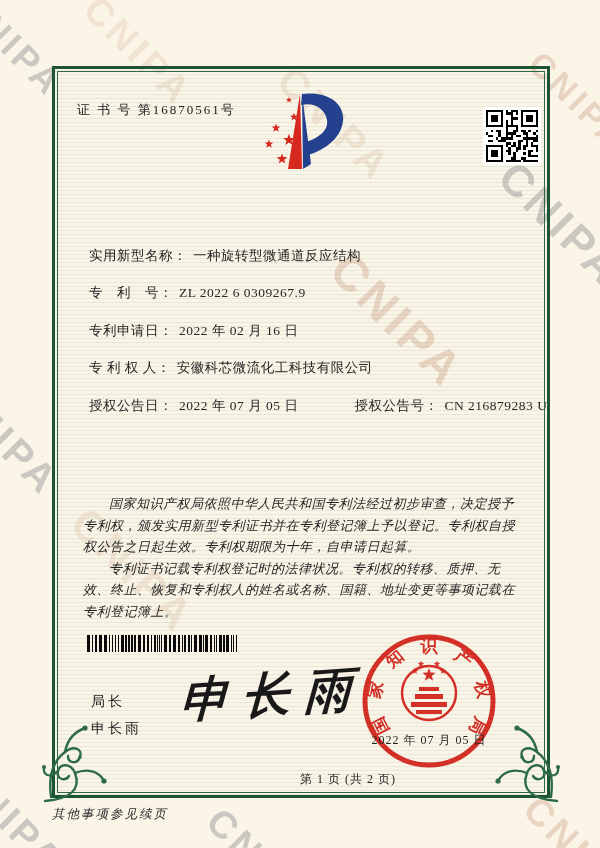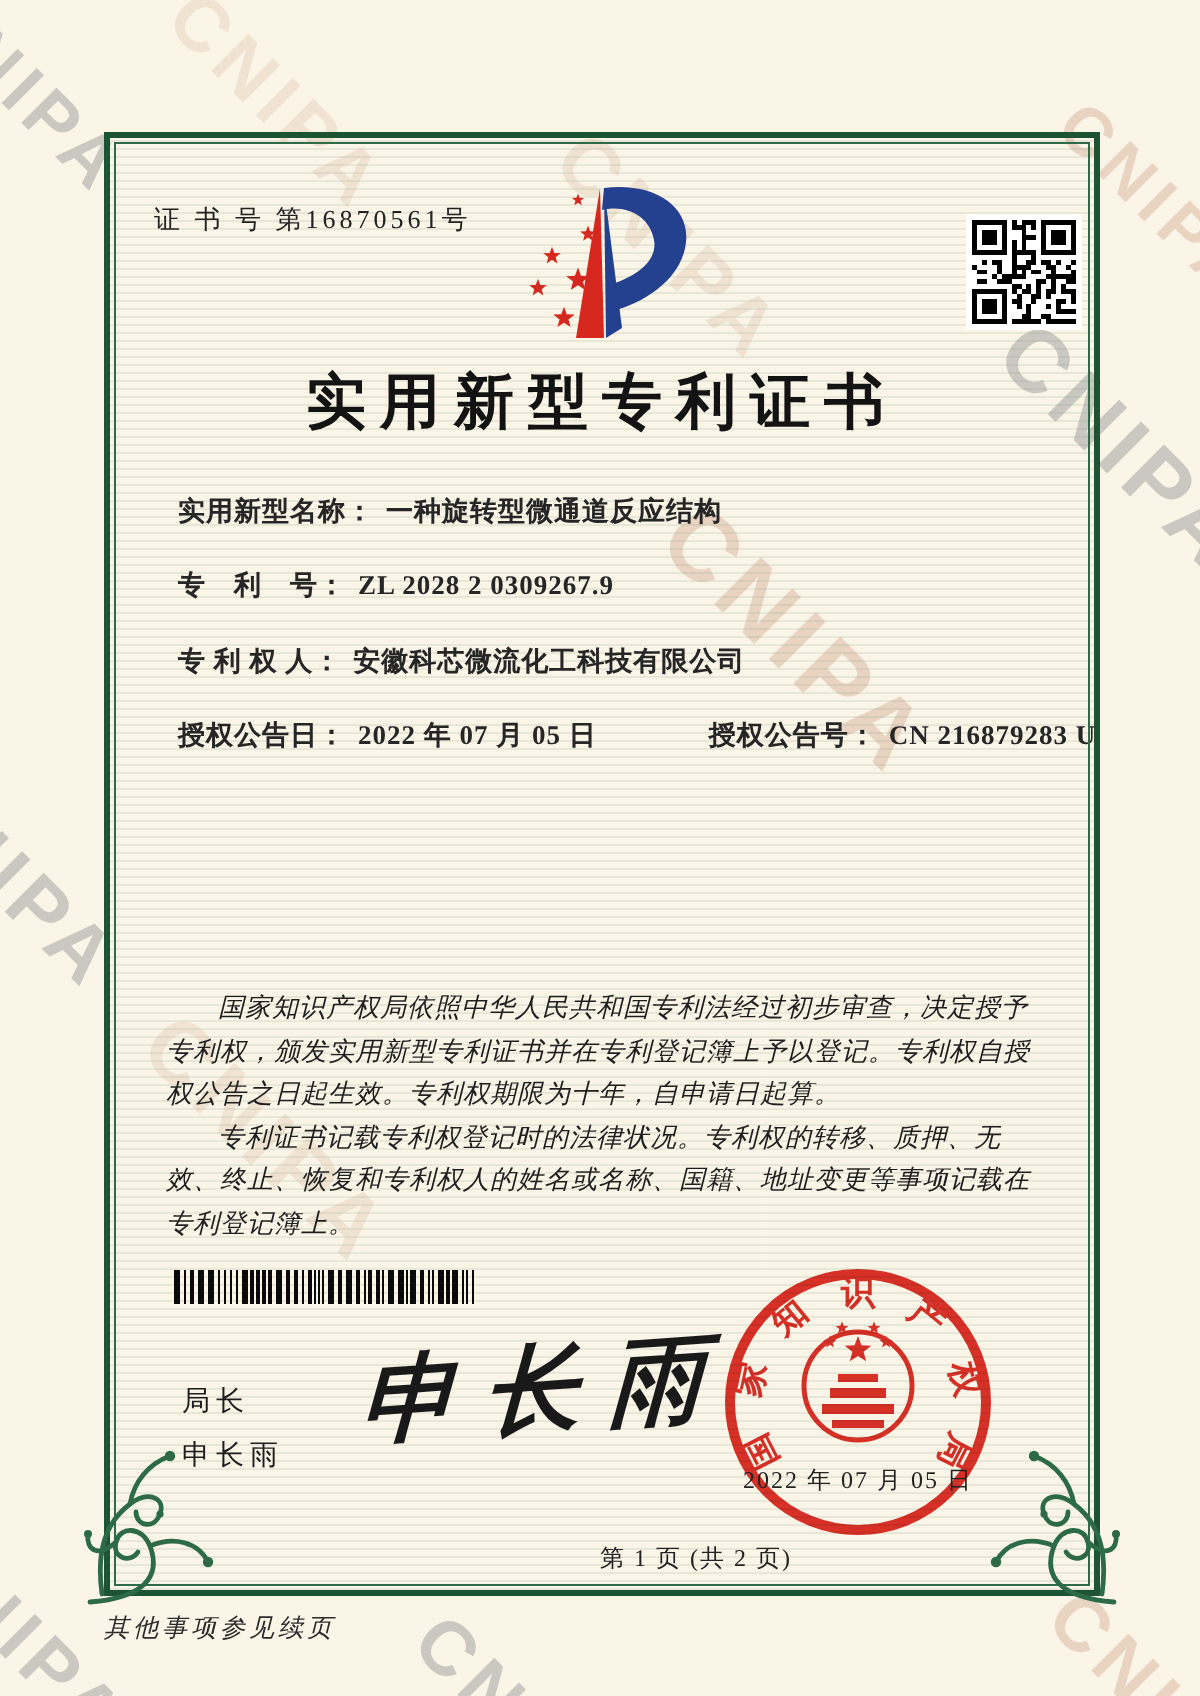--- a/index.html
+++ b/index.html
@@ -28,21 +28,21 @@
   .corner.br{right:-14px;bottom:-14px;transform:scaleX(-1);}
   
   .cert-no{position:absolute;left:22px;top:32px;font-size:13px;letter-spacing:2px;color:#222;text-align:center;}
   .logo{position:absolute;left:50%;top:22px;margin-left:-46px;width:92px;height:80px;}
   .qr{position:absolute;left:428px;top:38px;width:58px;height:58px;background:#fff;padding:3px;box-sizing:border-box;}
   .qr svg{display:block;width:100%;height:100%;}
   .title{position:absolute;top:112px;width:100%;text-align:center;
          font-size:30px;font-weight:bold;letter-spacing:7px;color:#131313;}
   
   .fields{position:absolute;left:34px;top:168px;right:18px;font-size:13.5px;color:#262626;}
-  .frow{height:37.4px;line-height:37.4px;white-space:nowrap;letter-spacing:.5px;font-weight:bold;}
+  .frow{height:37.4px;line-height:37.4px;white-space:nowrap;letter-spacing:.5px;}
   .frow .lbl{margin-right:6px;}
   .pair2{margin-left:56px;}
   
   .body-text{position:absolute;left:28px;right:24px;top:424px;
     font-size:13px;line-height:21.5px;color:#1f1f1f;font-style:italic;letter-spacing:.5px;}
   .body-text p{margin:0;text-indent:2em;font-family:Liberation Serif, serif;}
   
   .barcode{position:absolute;left:32px;top:566px;width:152px;height:17px;}
   .barcode svg{display:block;width:100%;height:100%;}
   .sig-block{position:absolute;left:36px;top:620px;font-size:14px;line-height:27px;letter-spacing:3px;color:#1d1d1d;
@@ -249,28 +249,30 @@
         <rect x="13" y="20" width="1" height="1" fill="#000"></rect>
         <rect x="15" y="20" width="1" height="1" fill="#000"></rect>
         <rect x="16" y="20" width="1" height="1" fill="#000"></rect>
         <rect x="17" y="20" width="1" height="1" fill="#000"></rect>
         <rect x="18" y="20" width="1" height="1" fill="#000"></rect>
         <rect x="19" y="20" width="1" height="1" fill="#000"></rect>
         <rect x="20" y="20" width="1" height="1" fill="#000"></rect>
       </svg>
   </div>
 
-  <div class="title">实用新型专利证书</div>
 
   <div class="fields">
     <div class="frow">
       <span class="lbl">实用新型名称：</span><span>一种旋转型微通道反应结构</span>
     </div>
     <div class="frow">
-      <span class="lbl">专　利　号：</span><span>ZL 2028 2 0309267.9</span>
+      <span class="lbl">专　利　号：</span><span>ZL 2022 6 0309267.9</span>
+    </div>
+    <div class="frow">
+      <span class="lbl">专利申请日：</span><span>2022 年 02 月 16 日</span>
     </div>
     <div class="frow">
       <span class="lbl">专 利 权 人：</span><span>安徽科芯微流化工科技有限公司</span>
     </div>
     <div class="frow">
       <span class="lbl">授权公告日：</span><span>2022 年 07 月 05 日</span><span class="pair2"><span class="lbl">授权公告号：</span><span>CN 216879283 U</span></span>
     </div>
   </div>
 
   <div class="body-text">

